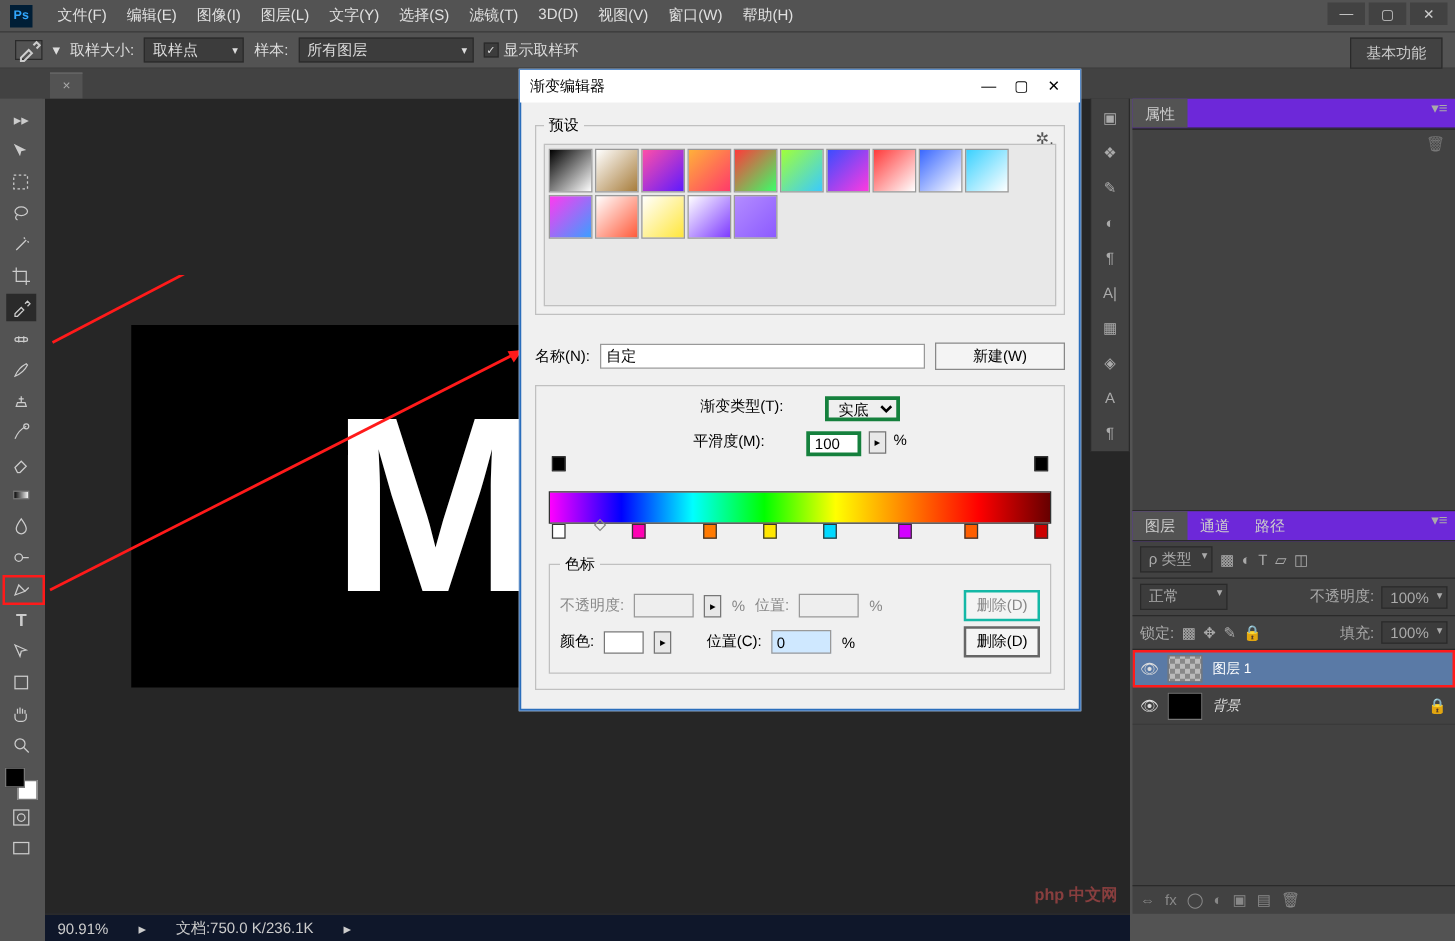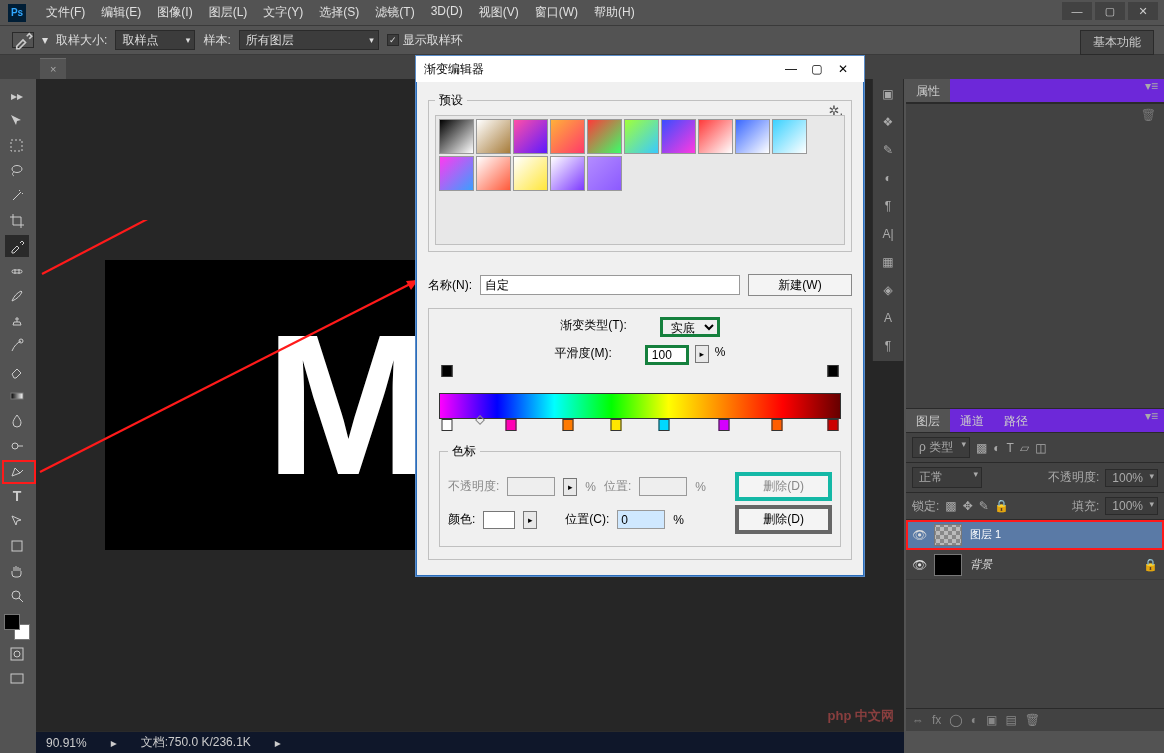--- a/index.html
+++ b/index.html
@@ -66,21 +66,21 @@
 .row select, .row input { border: 3px solid #15803d; height: 20px; padding: 0 4px; margin-left: 27px; }
 .grad-bar-wrap { position: relative; margin: 14px 0 10px; }
 .grad-bar { height: 26px; background: linear-gradient(to right, #ff00ff, #0000ff, #00ffff, #00ff00, #ffff00, #ff8000, #ff0000, #660000); border: 1px solid #333; }
 .stop-row { position: relative; height: 14px; }
 .stop { position: absolute; width: 11px; height: 12px; border: 1px solid #333; top: 0; transform: translateX(-50%); }
 .stop.top { top: -14px; }
 .stop-grid { border: 1px solid #c0c0c0; padding: 8px; margin-top: 6px; }
 .stop-grid legend { padding: 0 4px; }
 .stop-grid .srow { display: flex; align-items: center; gap: 8px; margin: 4px 0; justify-content: flex-start; }
 .stop-grid .srow input { width: 48px; border: 1px solid #999; height: 19px; padding: 0 3px; }
-.smallbtn { border: 4px solid #14b8a6; background: #f4f4f4; padding: 2px 24px; color: #888; }
+.smallbtn { border: 2px solid #14b8a6; background: #f4f4f4; padding: 2px 8px; color: #888; }
 .colorbox { width: 32px; height: 18px; border: 1px solid #777; background: #fff; }
 .caret { width: 14px; height: 18px; border: 1px solid #777; background: #e8e8e8; display: flex; align-items: center; justify-content: center; font-size: 9px; }
 
 
 .right-panels { position: absolute; right: 0; top: 79px; width: 258px; bottom: 22px; background: #424242; display: flex; flex-direction: column; }
 .panel-tabs { display: flex; background: #6d28d9; height: 24px; border-bottom: 1px solid #2a2a2a; }
 .panel-tab { padding: 4px 10px; color: #ccc; cursor: pointer; }
 .panel-tab.active { background: #535353; }
 .panel-menu { margin-left: auto; padding: 0 6px; color: #aaa; cursor: pointer; }
 .panel-content { padding: 8px 10px; color: #bbb; flex: 1; }

